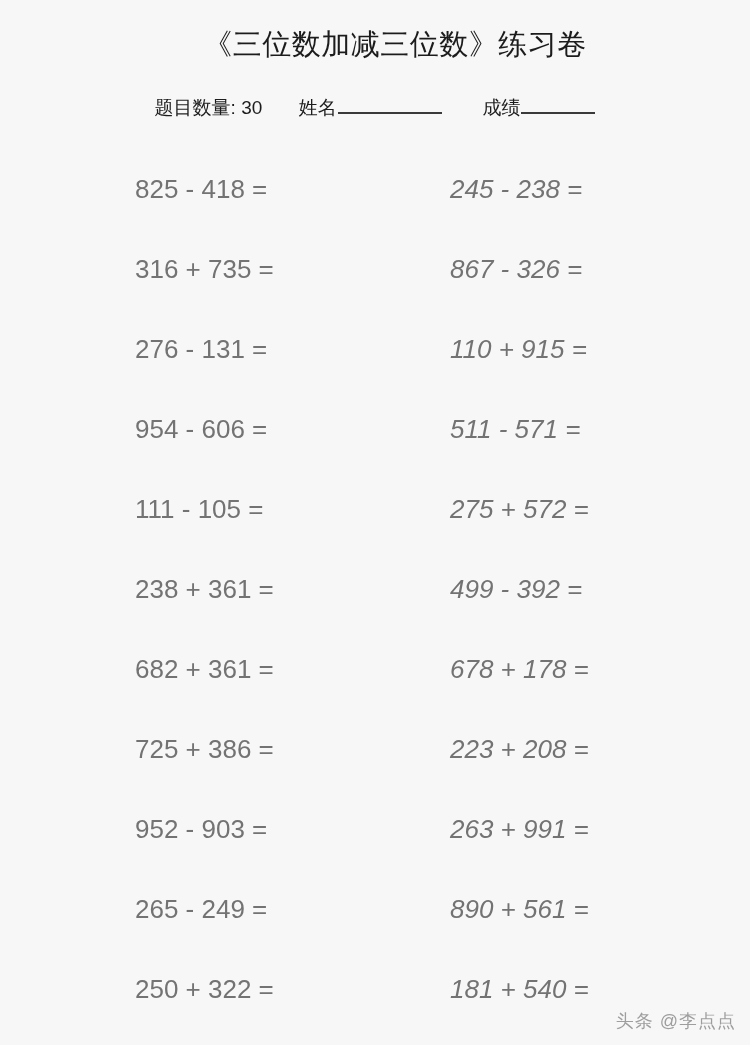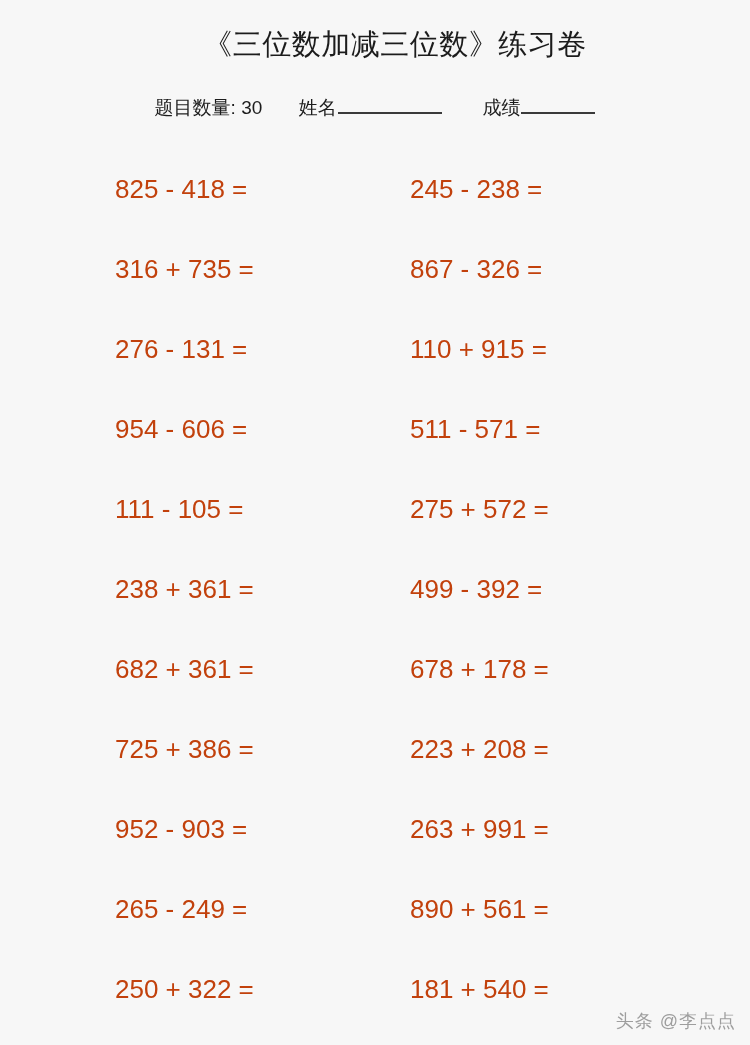--- a/index.html
+++ b/index.html
@@ -74,25 +74,26 @@
   }
   .problem-row {
     position: relative;
     height: 80px;
   }
   .problem {
     position: absolute;
     top: 12px;
     font-size: 26px;
     line-height: 34px;
-    color: #c2410c;
+    color: #737373;
     white-space: nowrap;
+    margin-left: 20px;
   }
   .col-left { left: 115px; }
-  .col-right { left: 410px; }
+  .col-right { left: 430px; font-style: italic; }
 
   .watermark {
     position: absolute;
     right: 14px;
     bottom: 12px;
     font-size: 18px;
     line-height: 24px;
     color: #8f8f8f;
     letter-spacing: 1px;
     white-space: nowrap;

